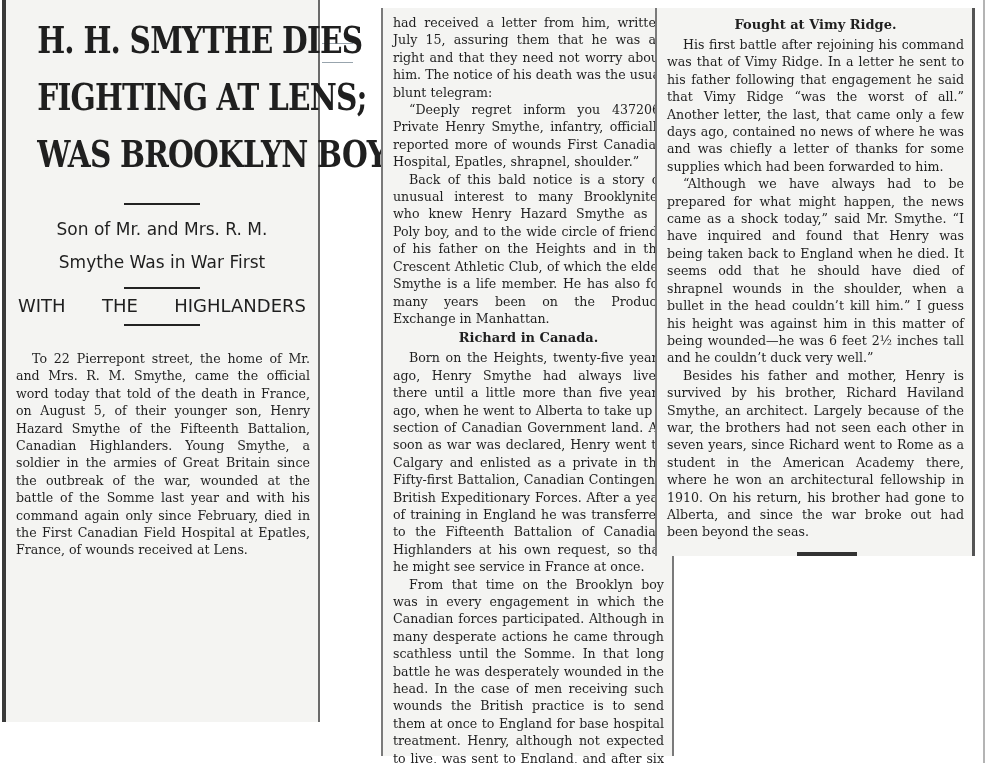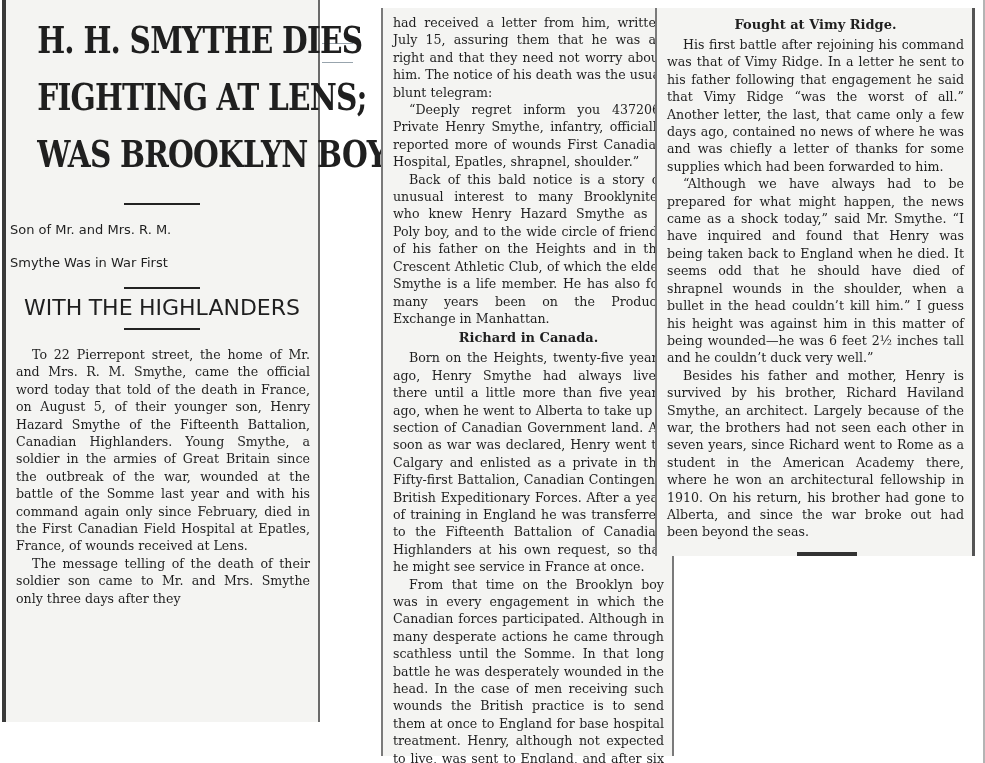--- a/index.html
+++ b/index.html
@@ -8,22 +8,22 @@
   .panel { position:absolute; background:#f4f4f2; box-sizing:border-box; }
   #col1 { left:2px; top:0; width:318px; height:722px; border-left:4px solid #3a3a3a; border-right:2px solid #6a6a6a; }
   #col2 { left:357px; top:8px; width:293px; height:748px; border-left:2px solid #7a7a7a; border-right:2px solid #7a7a7a;margin-left:24px; }
   #col3 { left:655px; top:8px; width:320px; height:548px; border-left:2px solid #7a7a7a; border-right:3px solid #555; }
   .connector { position:absolute; height:1px; background:#98a4ad; }
   .rightline { position:absolute; left:983px; top:0; width:2px; height:763px; background:#b4b4b4; }
   .headline { font-family:"DejaVu Serif", serif; font-weight:bold; text-align:center; font-size:37px;
               line-height:57px; letter-spacing:-1px; transform:scaleX(0.8); transform-origin:center;
               margin:12px 0 0 0; white-space:nowrap; }
   .rule { width:76px; height:2px; background:#222; margin:0 auto; }
-  .subdeck { font-family:"DejaVu Sans", sans-serif; font-size:13px; text-align:left; line-height:33px; margin:8px 4px; }
-  .band { font-family:"DejaVu Sans", sans-serif; font-size:22px; display:flex; justify-content:space-between; padding:0 18px; margin:6px 0 8px 0; }
+  .subdeck { font-family:"DejaVu Sans", sans-serif; font-size:17px; text-align:center; line-height:33px; margin:8px 4px; }
+  .band { font-family:"DejaVu Sans", sans-serif; font-size:18px; display:flex; justify-content:space-between; padding:0 12px; margin:6px 0 8px 0; }
   .body { font-size:12.6px; line-height:17.4px; text-align:justify; padding:0 8px 0 10px; }
   .body p { margin:0; text-indent:16px; }
   .subhead { font-weight:bold; text-align:center; font-size:13px; line-height:18px; margin:2px 0; }
   .edge-top { height:6px; }
   .bottom-mark { position:absolute; left:140px; bottom:0; width:60px; height:4px; background:#333; }
 </style>
 </head>
 <body>
 
 <div class="connector" style="left:322px; top:43px; width:31px;"></div>
@@ -44,23 +44,22 @@
     <div>Son of Mr. and Mrs. R. M.</div>
     <div>Smythe Was in War First</div>
   </div>
   <div class="rule"></div>
   <div class="band">
     <span>WITH</span>
     <span>THE</span>
     <span>HIGHLANDERS</span>
   </div>
   <div class="rule"></div>
-  <div class="body" style="margin-top:16px;">
+  <div class="body" style="margin-top:24px;">
     <p>To 22 Pierrepont street, the home of Mr. and Mrs. R. M. Smythe, came the official word today that told of the death in France, on August 5, of their younger son, Henry Hazard Smythe of the Fifteenth Battalion, Canadian Highlanders. Young Smythe, a soldier in the armies of Great Britain since the outbreak of the war, wounded at the battle of the Somme last year and with his command again only since February, died in the First Canadian Field Hospital at Epatles, France, of wounds received at Lens.</p>
-    <p>The message telling of the death of their soldier son came to Mr. and Mrs. Smythe only three days after they</p>
   </div>
 </div>
 
 <div id="col2" class="panel">
   <div class="edge-top"></div>
   <div class="body">
     <p style="text-indent:0;">had received a letter from him, written July 15, assuring them that he was all right and that they need not worry about him. The notice of his death was the usual blunt telegram:</p>
     <p>“Deeply regret inform you 437206, Private Henry Smythe, infantry, officially reported more of wounds First Canadian Hospital, Epatles, shrapnel, shoulder.”</p>
     <p>Back of this bald notice is a story of unusual interest to many Brooklynites who knew Henry Hazard Smythe as a Poly boy, and to the wide circle of friends of his father on the Heights and in the Crescent Athletic Club, of which the elder Smythe is a life member. He has also for many years been on the Produce Exchange in Manhattan.</p>
     <div class="subhead">Richard in Canada.</div>

